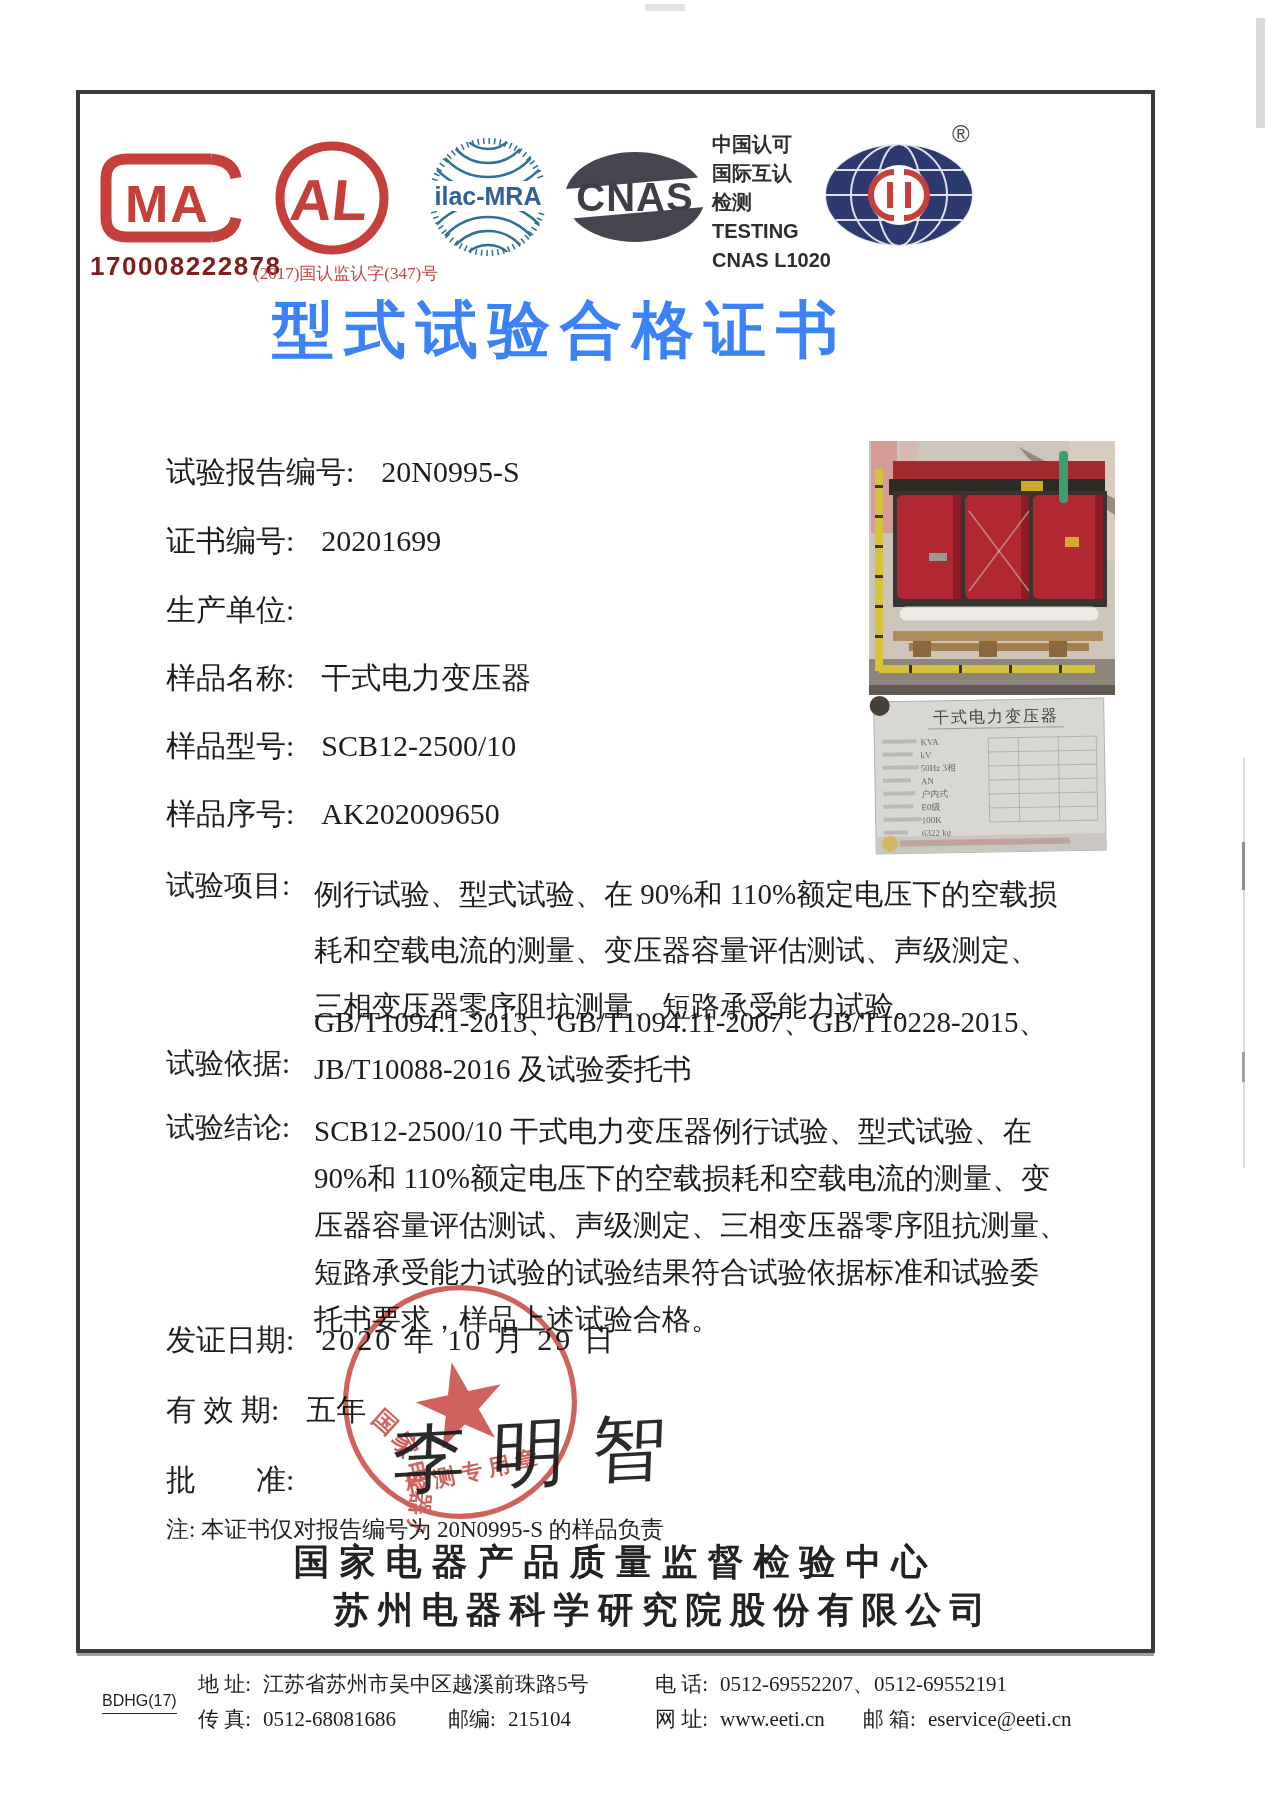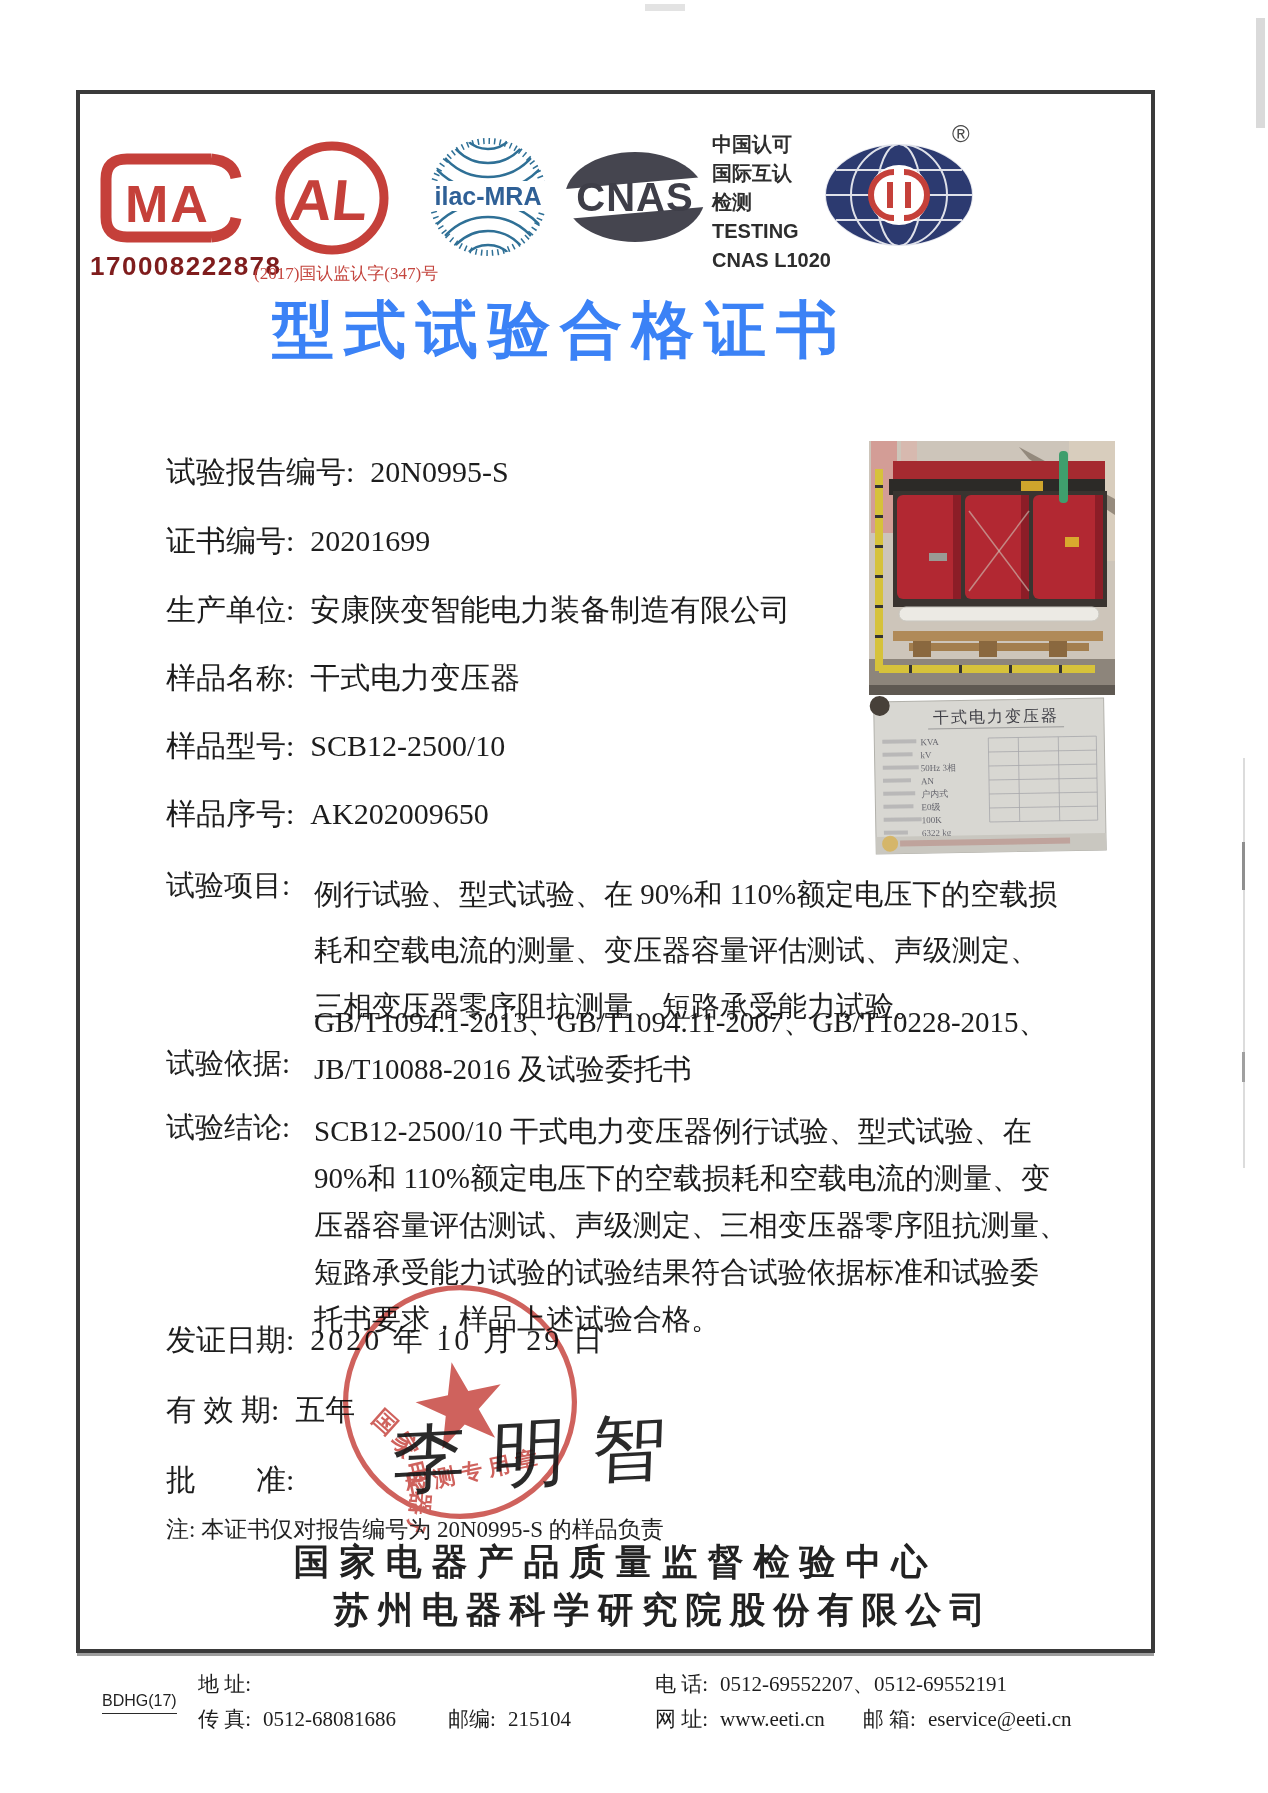--- a/index.html
+++ b/index.html
@@ -22,21 +22,21 @@
   .al-note{position:absolute;left:254px;top:262px;font-size:17px;color:#c4453e;text-align:right;}
   .cnas-text{position:absolute;left:712px;top:130px;width:170px;font-family:"Liberation Sans",sans-serif;
     font-size:20px;line-height:29px;color:#2d2d2d;white-space:pre-line;font-weight:600;}
   .reg-mark{position:absolute;left:952px;top:120px;font-size:24px;color:#4a4a4a;font-family:"Liberation Sans",sans-serif;}
   .title{
     position:absolute;left:80px;top:288px;width:960px;text-align:center;
     font-family:"Liberation Sans","DejaVu Sans",sans-serif;
     font-size:62px;font-weight:800;letter-spacing:10px;color:#3b82f6;
   }
   
-  .row{position:absolute;left:166px;display:flex;align-items:baseline;white-space:nowrap;}
+  .row{position:absolute;left:166px;display:flex;align-items:baseline;white-space:nowrap;gap:11px;}
   .lbl{font-size:30px;color:#1d1d1d;}
   .val{font-size:30px;color:#1d1d1d;margin-left:16px;}
   .para-lbl{position:absolute;left:166px;font-size:29px;white-space:nowrap;}
   .para{position:absolute;left:314px;width:860px;font-size:29px;color:#1d1d1d;white-space:pre-line;}
   .lh56{line-height:56px;}
   .lh47{line-height:47px;}
   .note-line{position:absolute;left:166px;top:1514px;font-size:23px;color:#222;}
   .org{position:absolute;left:76px;width:1079px;text-align:center;color:#222;font-weight:600;}
   .org1{top:1538px;font-size:36px;letter-spacing:10px;}
   .org2{top:1586px;font-size:36px;letter-spacing:8px;margin-left:48px;}
@@ -138,21 +138,20 @@
 <div class="row" style="top:452px">
   <span class="lbl">试验报告编号:</span>
   <span class="val">20N0995-S</span>
 </div>
 <div class="row" style="top:521px">
   <span class="lbl">证书编号:</span>
   <span class="val">20201699</span>
 </div>
 <div class="row" style="top:590px">
   <span class="lbl">生产单位:</span>
-  <span class="val">安康陕变智能电力装备制造有限公司</span>
 </div>
 <div class="row" style="top:658px">
   <span class="lbl">样品名称:</span>
   <span class="val">干式电力变压器</span>
 </div>
 <div class="row" style="top:726px">
   <span class="lbl">样品型号:</span>
   <span class="val">SCB12-2500/10</span>
 </div>
 <div class="row" style="top:794px">
@@ -294,20 +293,21 @@
     <rect x="6" y="135" width="230" height="17" fill="#c9c7c0"></rect>
     <rect x="30" y="139" width="170" height="6" fill="#b98a84" opacity="0.6"></rect>
     <circle cx="20" cy="142" r="8" fill="#d8b153" opacity="0.8"></circle>
   </g>
 </svg>
 
 <div class="bdhg">BDHG(17)</div>
 
 <div class="f-row" style="left:198px;top:1670px">
   <span class="fl">地 址:</span>
+  <span class="f-val">江苏省苏州市吴中区越溪前珠路5号</span>
 </div>
 <div class="f-row" style="left:655px;top:1670px">
   <span class="fl">电 话:</span>
   <span class="f-val">0512-69552207、0512-69552191</span>
 </div>
 <div class="f-row" style="left:198px;top:1705px">
   <span class="fl">传 真:</span>
   <span class="f-val">0512-68081686</span>
   <span class="f-gap"></span>
   <span class="fl">邮编:</span>

